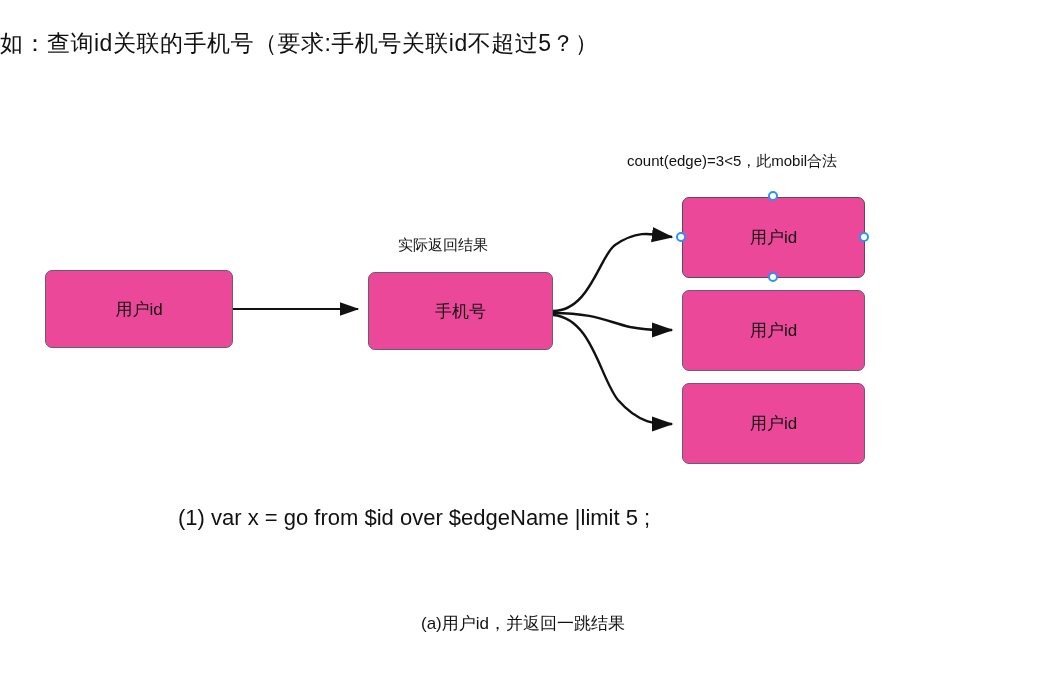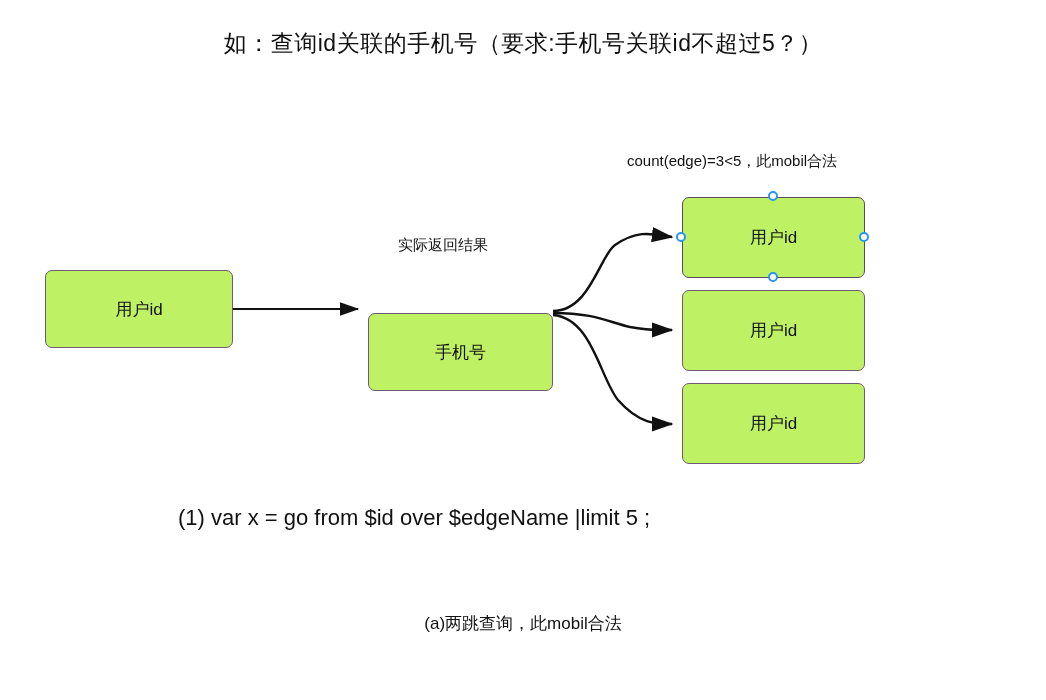--- a/index.html
+++ b/index.html
@@ -17,28 +17,27 @@
   #canvas {
     position: relative;
     width: 1046px;
     height: 700px;
   }
   .title {
     position: absolute;
     left: 0;
     top: 28px;
     width: 1046px;
-    text-align: center;
     font-size: 23px;
     letter-spacing: 0.5px;
     color: #111111;
   }
   .node {
     position: absolute;
-    background: #bef264;
+    background: #ec4899;
     border: 1.6px solid #6f5a73;
     border-radius: 7px;
     display: flex;
     align-items: center;
     justify-content: center;
     font-size: 17px;
     color: #111111;
     box-sizing: border-box;
   }
   .node.selected {
@@ -108,21 +107,21 @@
     <line x1="233" y1="309" x2="358" y2="309" stroke="#111111" stroke-width="2.2" marker-end="url(#arrow)"></line>
     <path d="M553,311 C590,311 600,255 615,245 C640,228 655,235 672,237" fill="none" stroke="#111111" stroke-width="2.4" marker-end="url(#arrow)"></path>
     <path d="M553,313 C595,313 608,322 630,327 C650,331 660,330 672,330" fill="none" stroke="#111111" stroke-width="2.4" marker-end="url(#arrow)"></path>
     <path d="M553,315 C592,318 600,378 618,400 C640,425 658,424 672,424" fill="none" stroke="#111111" stroke-width="2.4" marker-end="url(#arrow)"></path>
   </svg>
 
   <div class="node" style="left:45px; top:270px; width:188px; height:78px;">
     <span>用户id</span>
   </div>
 
-  <div class="node" style="left:368px; top:272px; width:185px; height:78px;margin-top:41px;">
+  <div class="node" style="left:368px; top:272px; width:185px; height:78px;">
     <span>手机号</span>
   </div>
 
   <div class="node selected" style="left:682px; top:197px; width:183px; height:81px;">
     <span>用户id</span>
   </div>
   <div class="handle" style="left:768px; top:191px;"></div>
   <div class="handle" style="left:676px; top:232px;"></div>
   <div class="handle" style="left:859px; top:232px;"></div>
   <div class="handle" style="left:768px; top:272px;"></div>
@@ -132,15 +131,15 @@
   </div>
 
   <div class="node" style="left:682px; top:383px; width:183px; height:81px;">
     <span>用户id</span>
   </div>
 
   <div class="code-block">
     <span class="code-line">(1) var x = go from  $id over $edgeName |limit 5 ;</span>
   </div>
 
-  <div class="figure-caption">(a)两跳查询，此mobil合法</div>
+  <div class="figure-caption">(a)用户id，并返回一跳结果</div>
 
 </div>
 
 </body></html>

